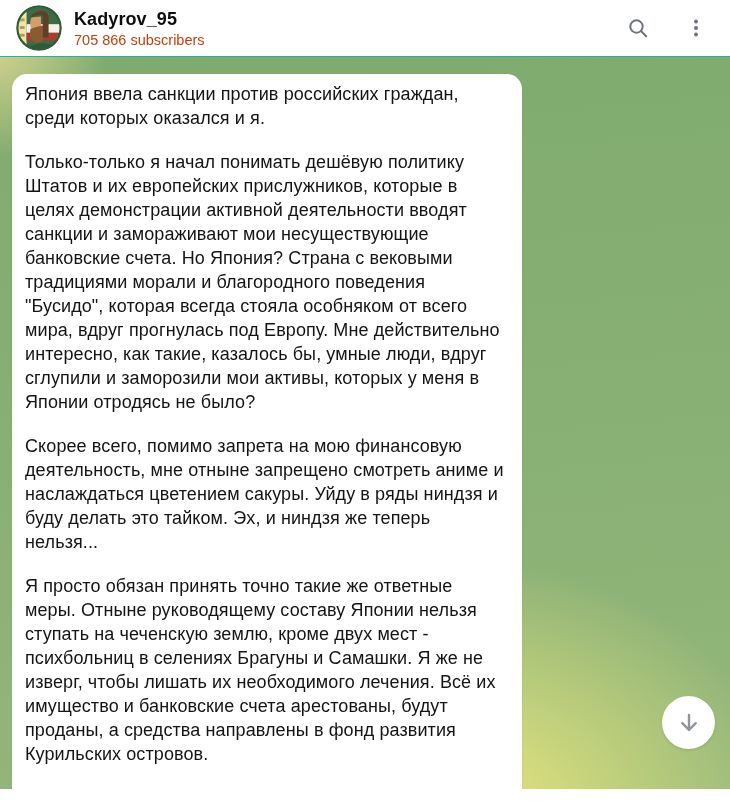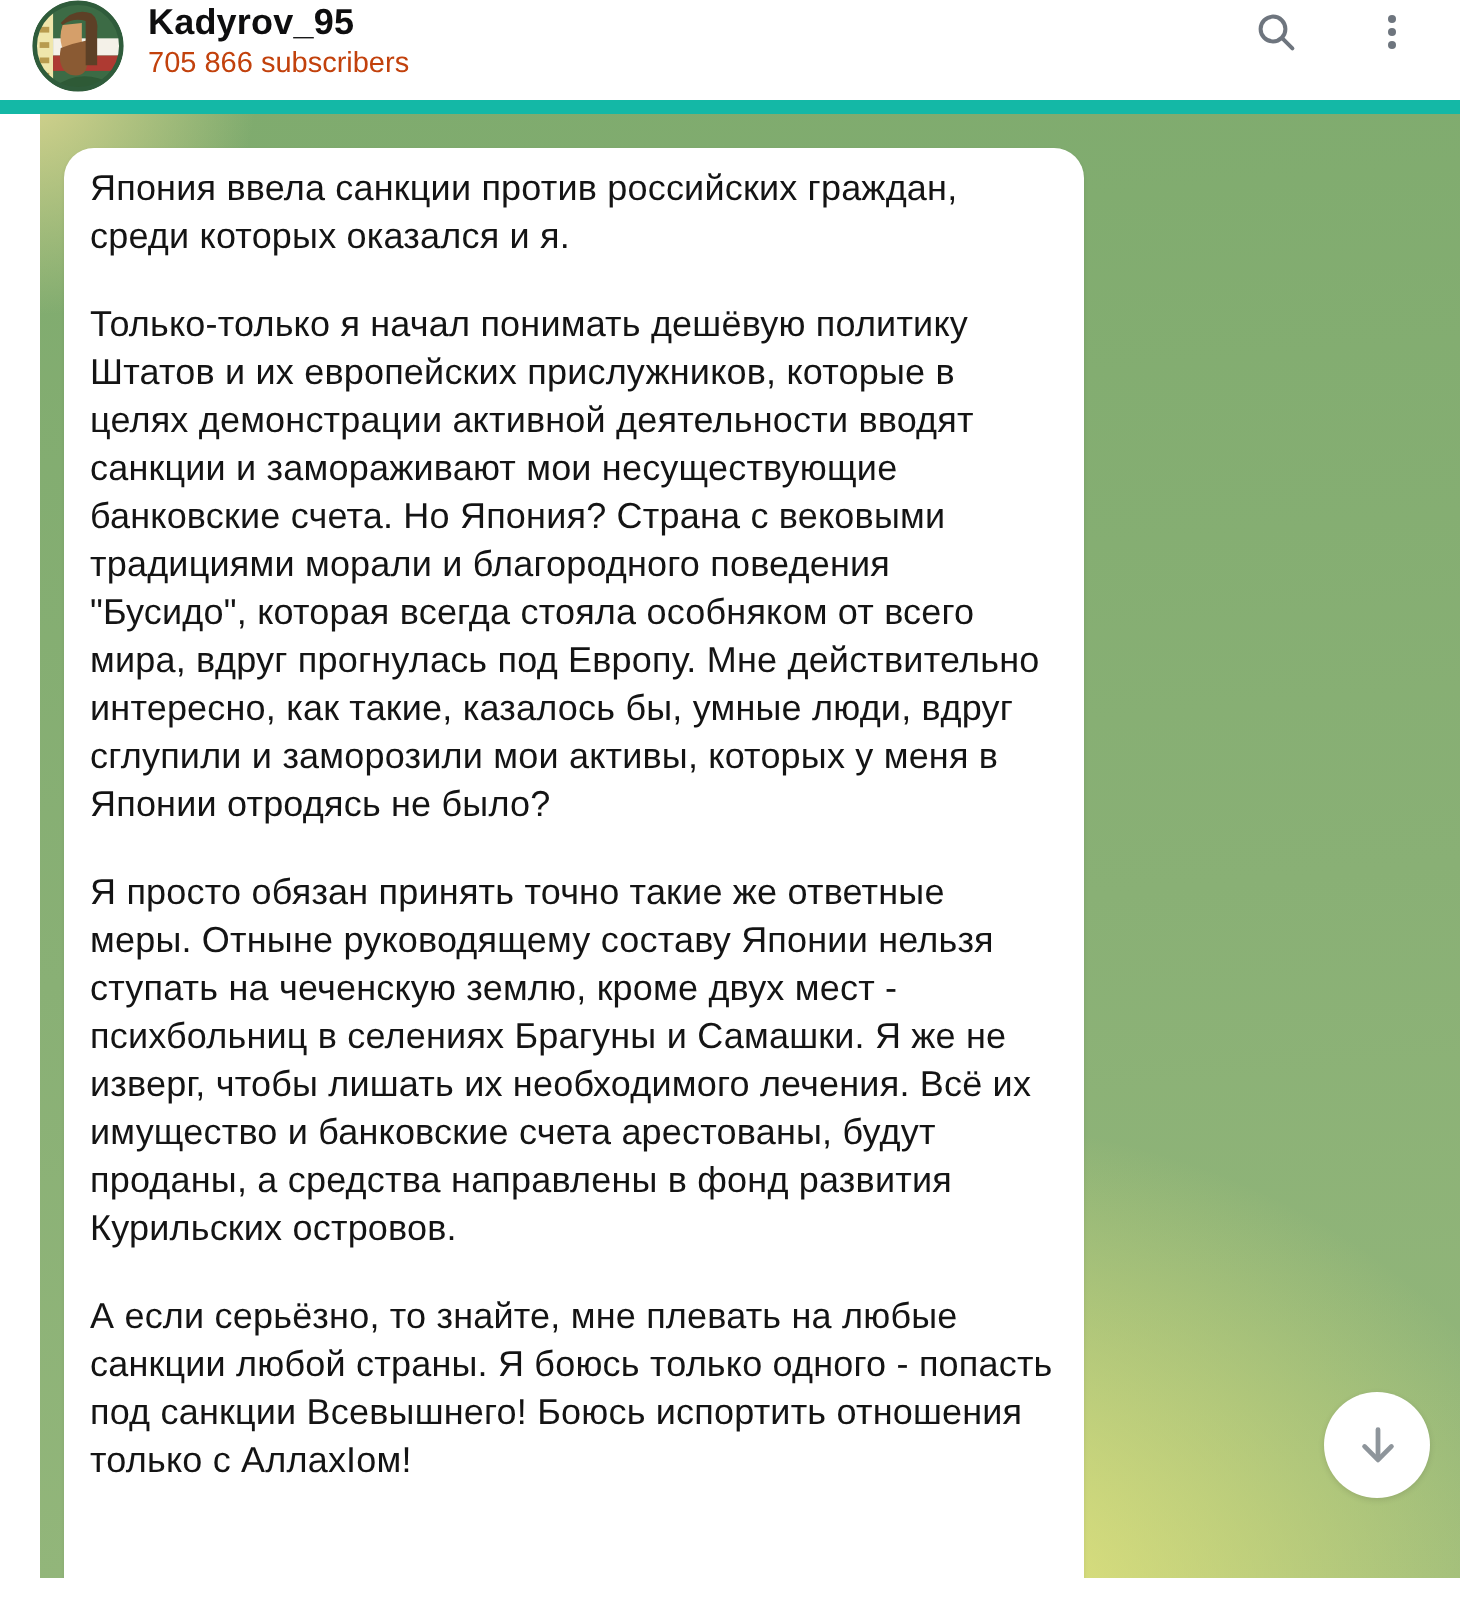--- a/index.html
+++ b/index.html
@@ -11,23 +11,23 @@
     height: 809px;
     overflow: hidden;
     position: relative;
     background: #fff;
   }
 
   
   .header {
     height: 57px;
     background: #ffffff;
-    border-bottom: 7px solid #14b8a6;
+    border-bottom: 1px solid #14b8a6;
     display: flex;
-    align-items: flex-start;
+    align-items: center;
     padding: 0 18px 0 16px;
   }
   .avatar {
     width: 46px;
     height: 46px;
     flex: 0 0 46px;
     border-radius: 50%;
     overflow: hidden;
     cursor: pointer;
   }
@@ -59,21 +59,20 @@
 
   
   .chat {
     position: relative;
     height: 732px;
     overflow: hidden;
     background:
       radial-gradient(circle 170px at -1% -2%, #d9d58f 0%, rgba(217,213,143,0) 68%),
       radial-gradient(ellipse 480px 370px at 62% 104%, #ede97d 0%, rgba(237,233,125,0) 70%),
       linear-gradient(175deg, #7fab6e 0%, #89b075 55%, #94b77b 100%);
-    margin-left: 20px;
   }
 
   .bubble {
     position: absolute;
     left: 12px;
     top: 17px;
     width: 510px;
     background: #ffffff;
     border-radius: 15px 15px 0 0;
     padding: 8px 14px 60px 13px;
@@ -155,20 +154,21 @@
         </svg>
       </button>
     </div>
   </header>
 
   <div class="chat">
 
     <div class="bubble">
       <p>Япония ввела санкции против российских граждан, среди которых оказался и я.</p>
       <p>Только-только я начал понимать дешёвую политику Штатов и их европейских прислужников, которые в целях демонстрации активной деятельности вводят санкции и замораживают мои несуществующие банковские счета. Но Япония? Страна с вековыми традициями морали и благородного поведения "Бусидо", которая всегда стояла особняком от всего мира, вдруг прогнулась под Европу. Мне действительно интересно, как такие, казалось бы, умные люди, вдруг сглупили и заморозили мои активы, которых у меня в Японии отродясь не было?</p>
+      <p>Скорее всего, помимо запрета на мою финансовую деятельность, мне отныне запрещено смотреть аниме и наслаждаться цветением сакуры. Уйду в ряды ниндзя и буду делать это тайком. Эх, и ниндзя же теперь нельзя...</p>
       <p>Я просто обязан принять точно такие же ответные меры. Отныне руководящему составу Японии нельзя ступать на чеченскую землю, кроме двух мест - психбольниц в селениях Брагуны и Самашки. Я же не изверг, чтобы лишать их необходимого лечения. Всё их имущество и банковские счета арестованы, будут проданы, а средства направлены в фонд развития Курильских островов.</p>
       <p><span>А если серьёзно, то знайте, мне плевать на любые санкции любой страны. Я боюсь только одного - попасть под санкции Всевышнего! Боюсь испортить отношения только с АллахIом!</span></p>
     </div>
 
     <button class="scroll-down" aria-label="arrow-down-icon">
       <svg width="26" height="26" viewBox="0 0 24 24">
         <line x1="12" y1="4.5" x2="12" y2="18" stroke="#8e959b" stroke-width="2.2" stroke-linecap="round"></line>
         <polyline points="5.8,12.2 12,18.4 18.2,12.2" fill="none" stroke="#8e959b" stroke-width="2.2" stroke-linecap="round" stroke-linejoin="round"></polyline>
       </svg>
     </button>

